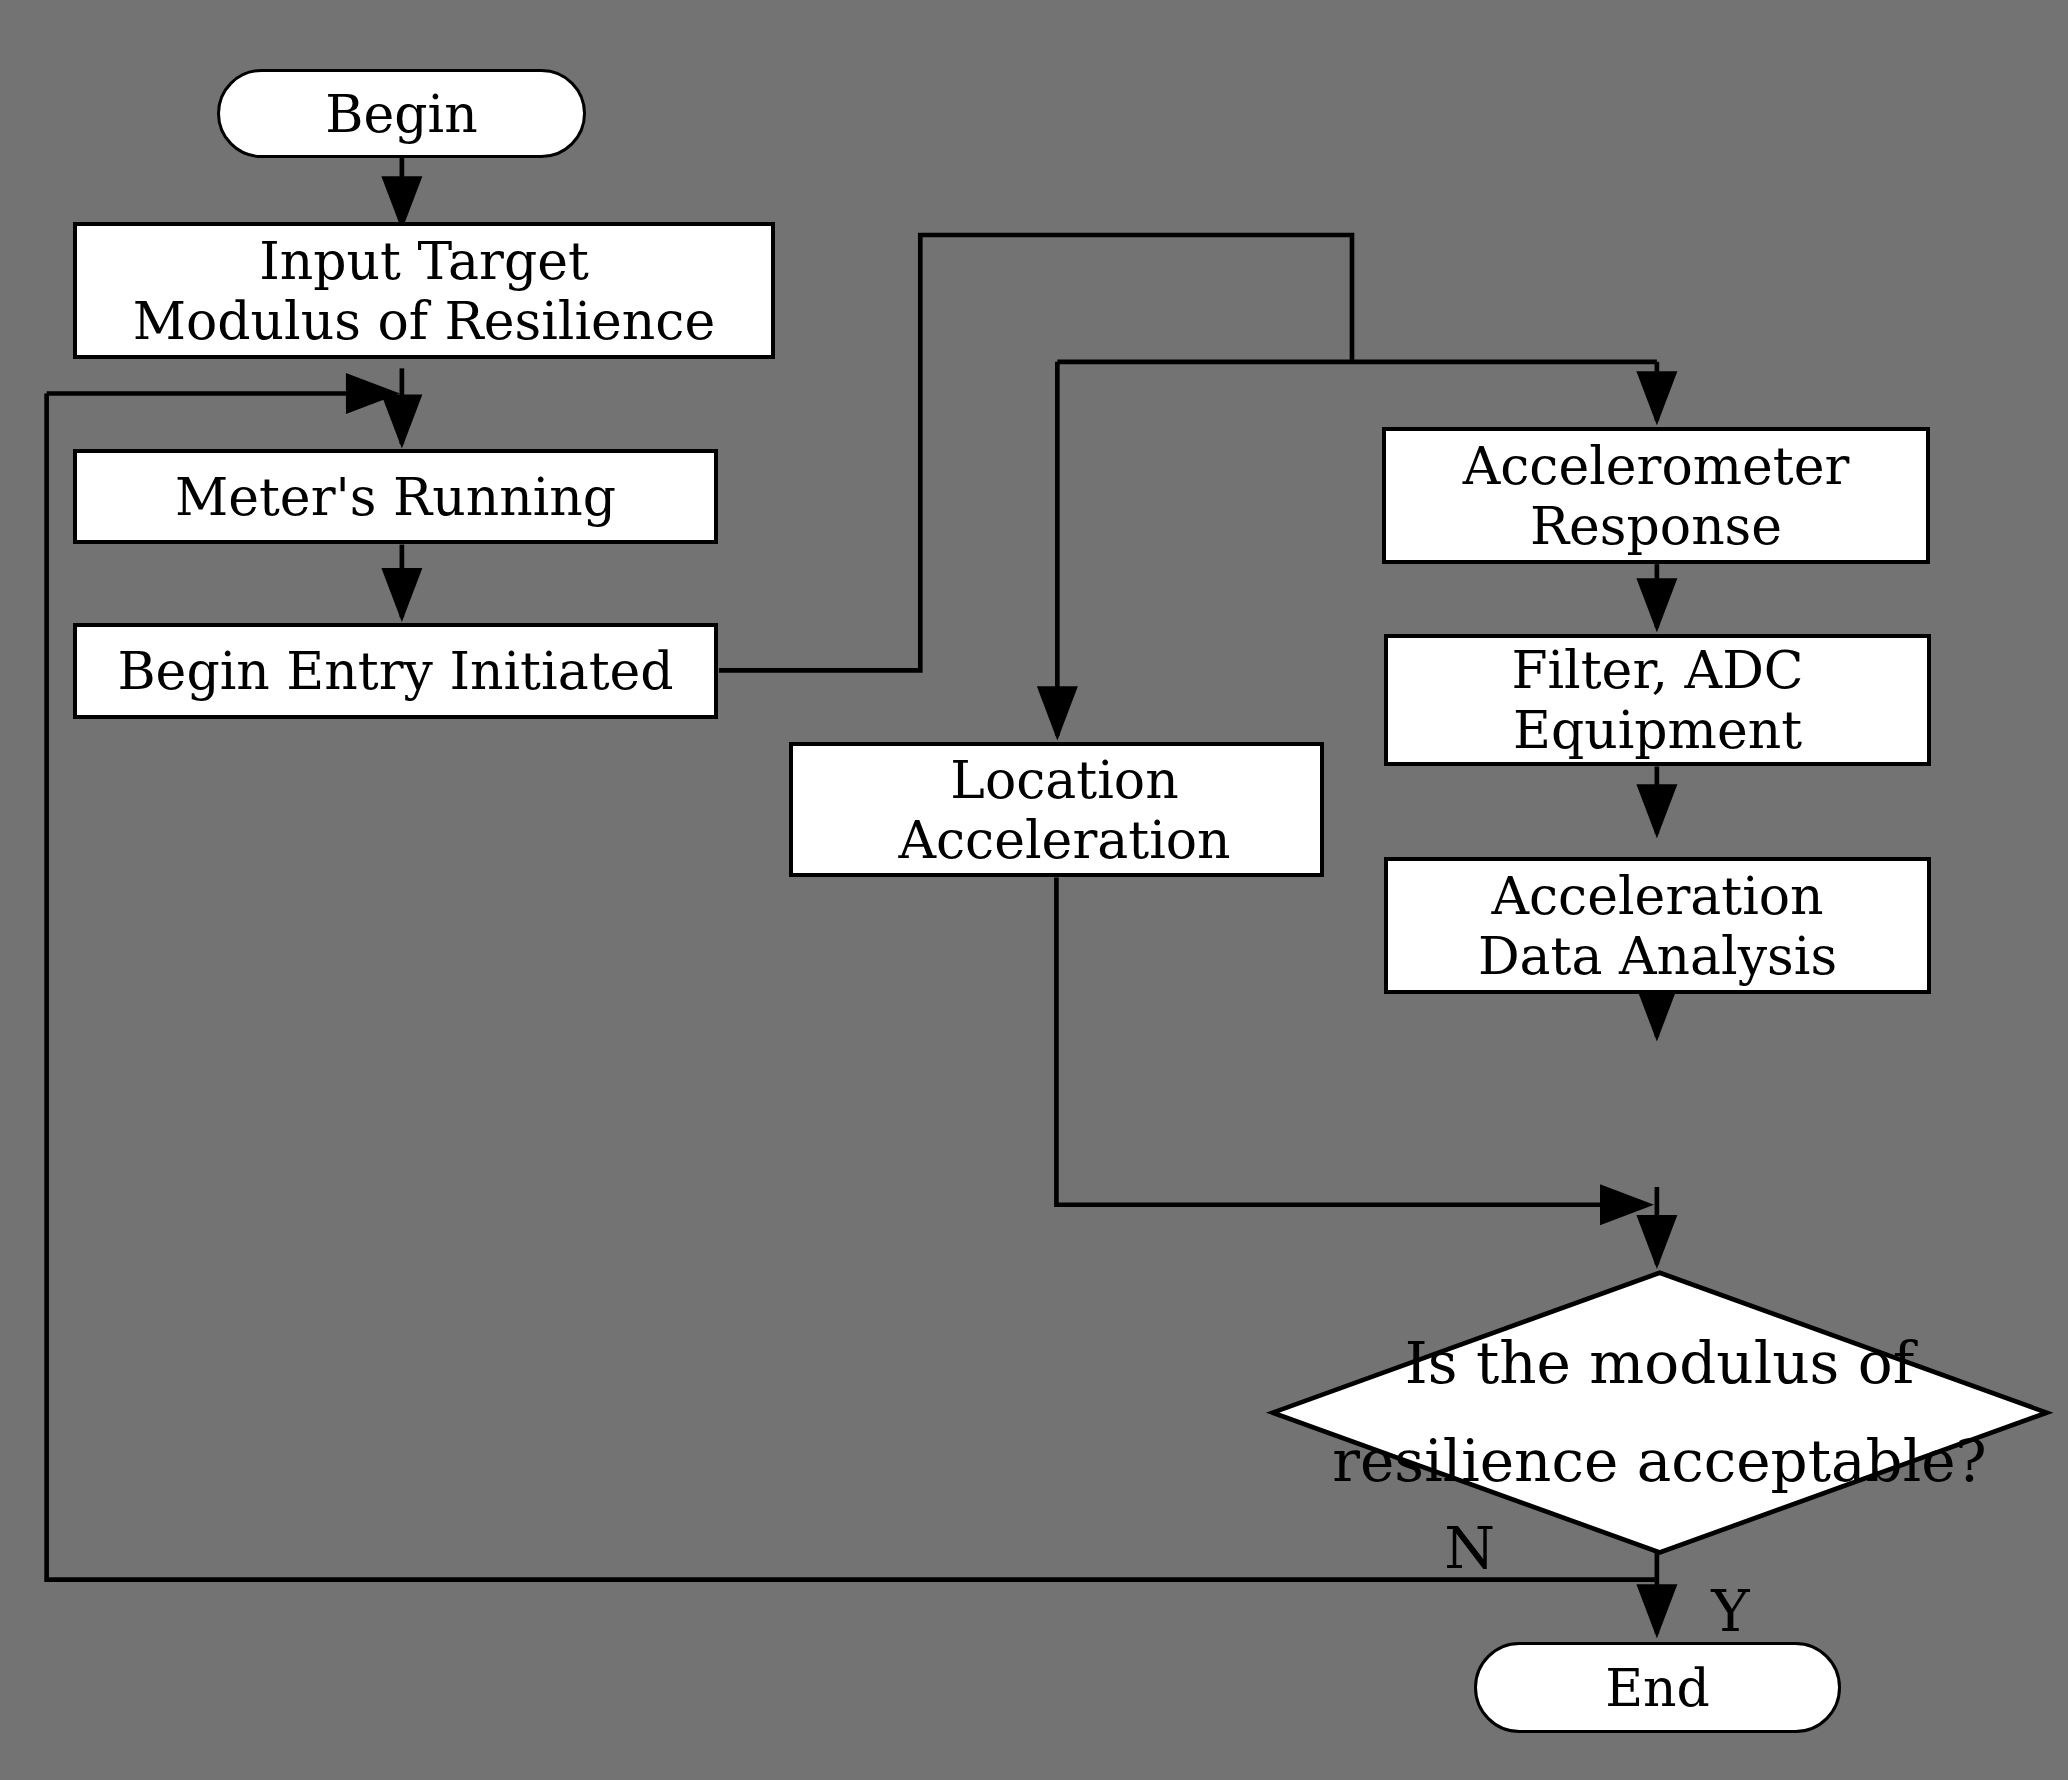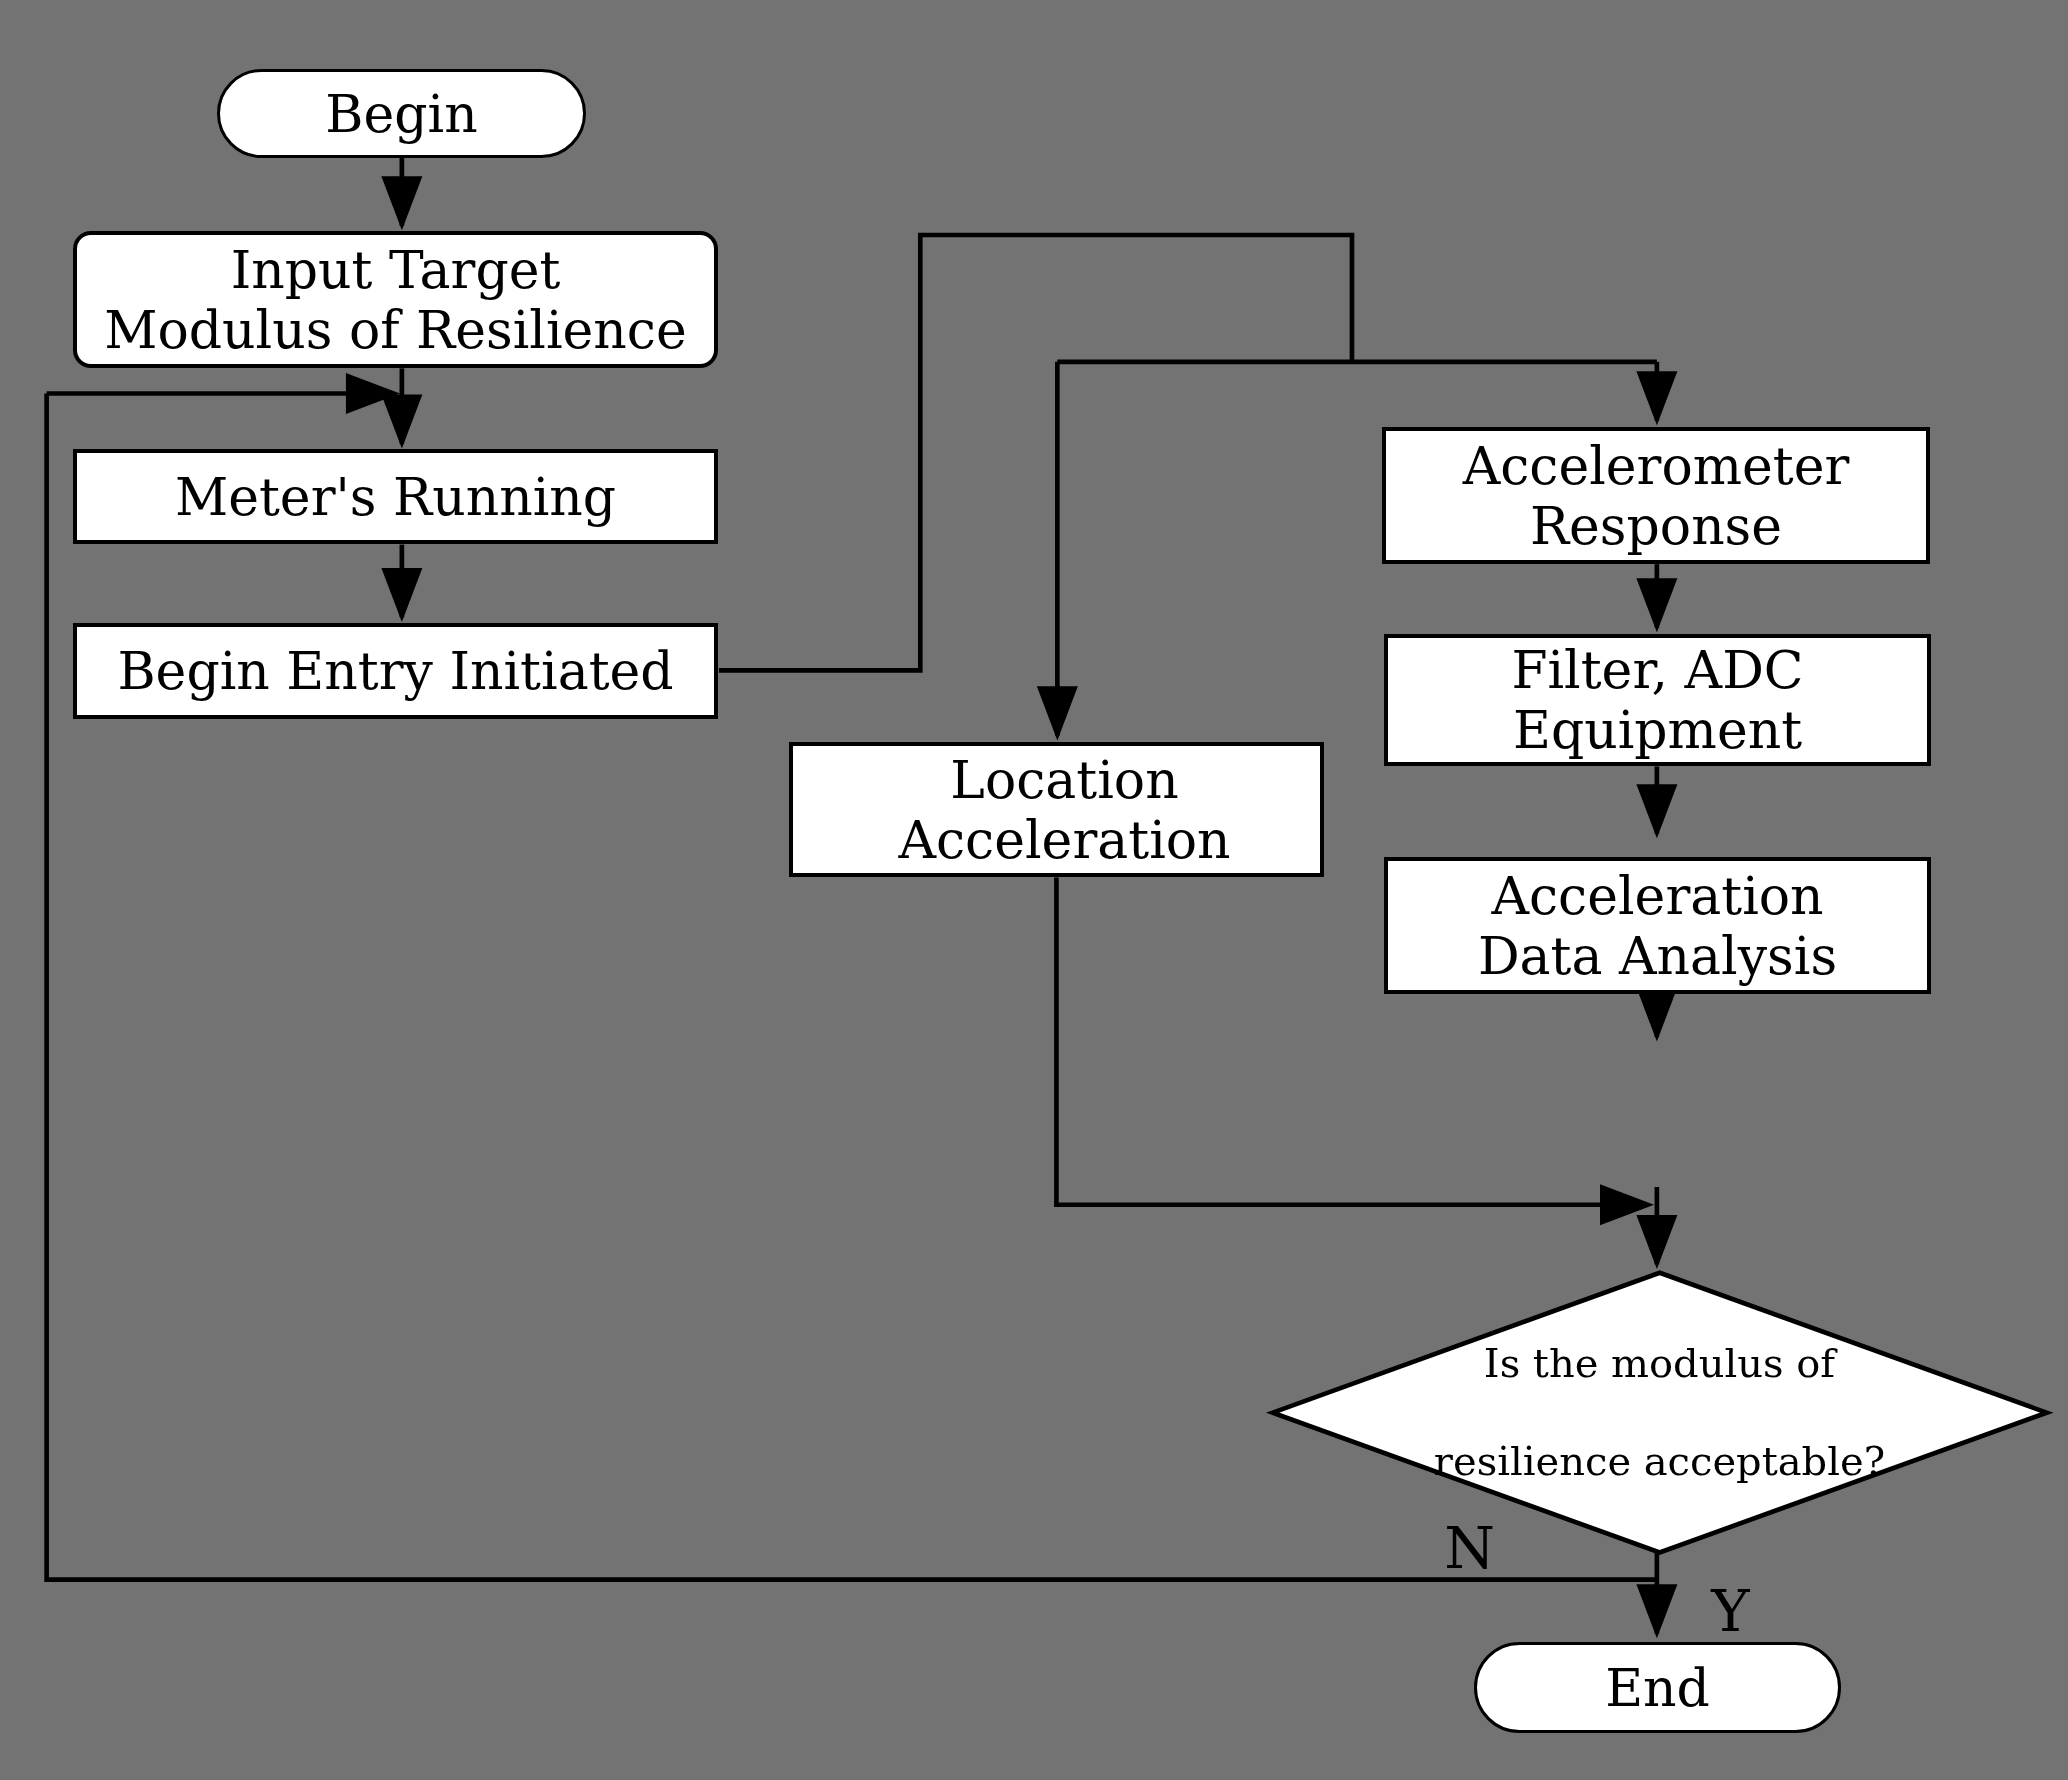--- a/index.html
+++ b/index.html
@@ -116,21 +116,21 @@
     <line x1="1777" y1="1665" x2="1777" y2="1752"></line>
     <polygon class="arrow" points="1777,1757 1755,1699 1799,1699"></polygon>
 
     <polygon class="shape" points="1780,1365 2195,1515 1780,1665 1365,1515"></polygon>
   </svg>
 
   <div class="node terminal" style="left:217px; top:69px; width:369px; height:89px;">
     <span class="line">Begin</span>
   </div>
 
-  <div class="node" style="left:73px; top:231px; width:645px; height:137px;border-radius:18px;">
+  <div class="node" style="left:73px; top:222px; width:702px; height:137px;">
     <span class="line">Input Target</span>
     <span class="line">Modulus of Resilience</span>
   </div>
 
   <div class="node" style="left:73px; top:449px; width:645px; height:95px;">
     <span class="line">Meter's Running</span>
   </div>
 
   <div class="node" style="left:73px; top:623px; width:645px; height:96px;">
     <span class="line">Begin Entry Initiated</span>
@@ -150,21 +150,21 @@
     <span class="line">Filter, ADC</span>
     <span class="line">Equipment</span>
   </div>
 
   <div class="node" style="left:1384px; top:840px; width:547px; height:137px;margin-top:17px;">
     <span class="line">Acceleration</span>
     <span class="line">Data Analysis</span>
   </div>
 
 
-  <div class="node ghost" style="left:1282px; top:1344px; width:755px; height:136px; font-size:40px; line-height:62px;gap:36px;">
+  <div class="node ghost" style="left:1282px; top:1344px; width:755px; height:136px; font-size:58px; line-height:62px;gap:36px;">
     <span class="line">Is the modulus of</span>
     <span class="line">resilience acceptable?</span>
   </div>
 
   <div class="node terminal" style="left:1474px; top:1642px; width:367px; height:91px;">
     <span class="line">End</span>
   </div>
 
   <div class="edge-label" style="left:1436px; top:1520px; width:67px; height:56px;">N</div>
   <div class="edge-label" style="left:1697px; top:1583px; width:67px; height:56px;">Y</div>

